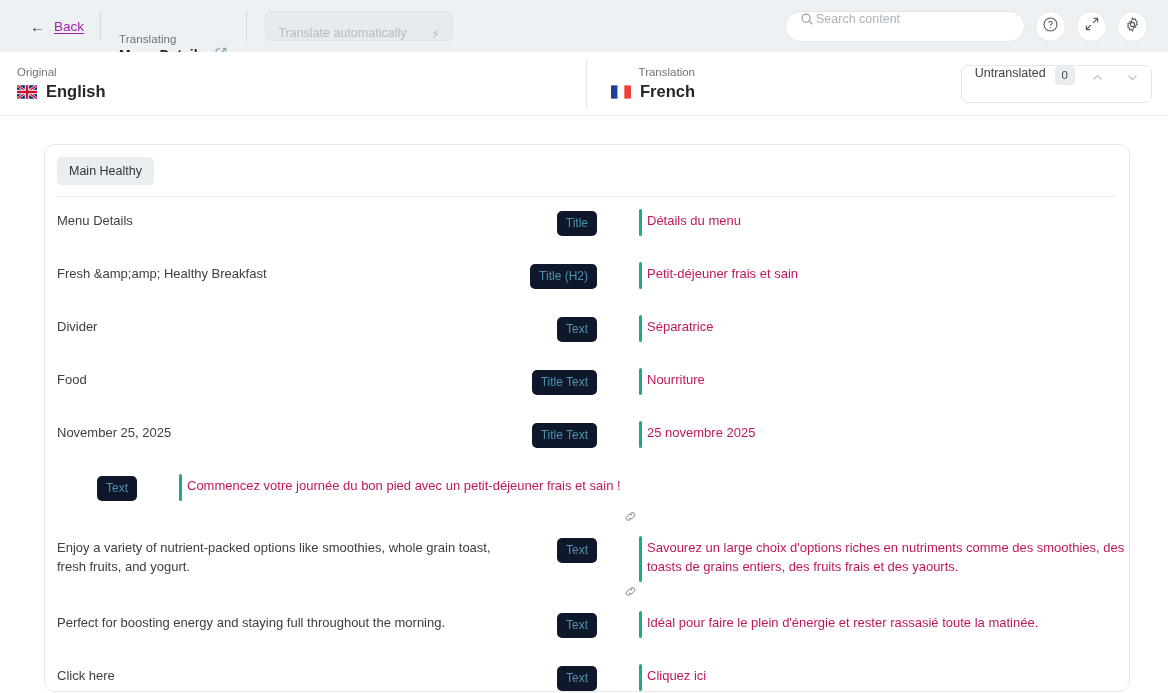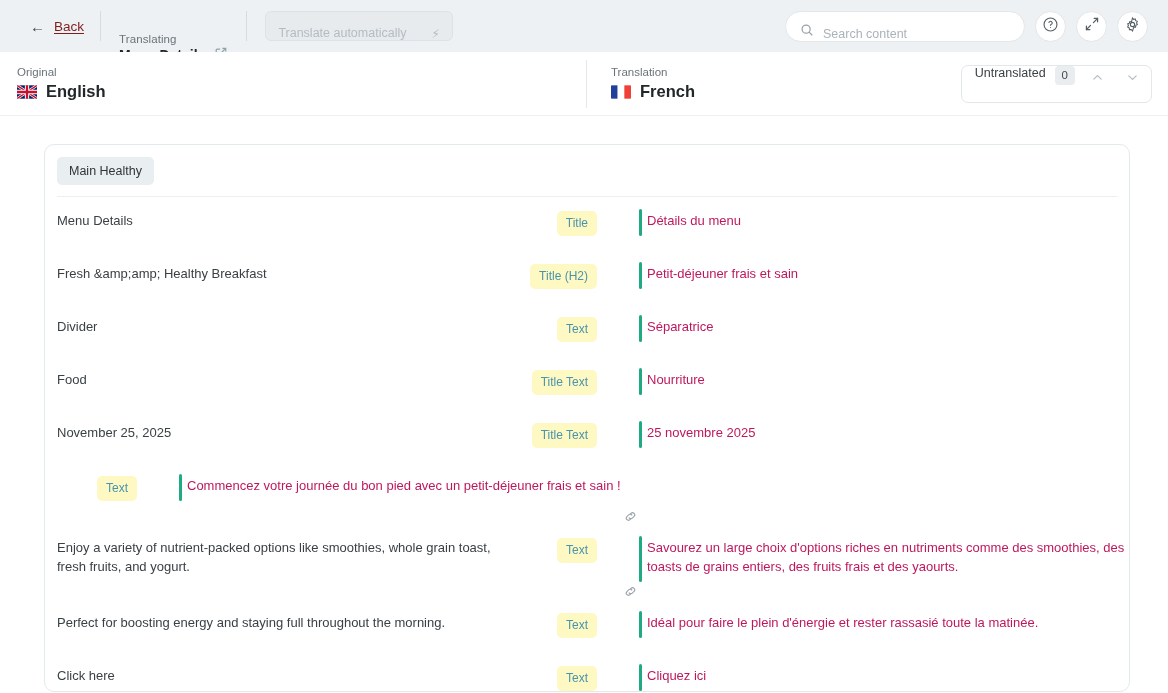--- a/index.html
+++ b/index.html
@@ -20,21 +20,21 @@
     padding: 0 16px;
     position: relative;
   }
   .back-group {
     display: flex; align-items: center; gap: 9px;
     padding: 0 16px 0 14px;
     cursor: pointer;
   }
   .back-arrow { font-size: 15px; color: #3a4145; line-height: 1; }
   .back-label {
-    font-size: 13.5px; color: #7f1d1d; text-decoration: underline;
+    font-size: 13.5px; color: #a21caf; text-decoration: underline;
     text-underline-offset: 2px;
   }
   .vsep { width: 1px; height: 30px; background: #d6dbdf; }
 
   .title-block { padding: 0 18px; display: flex; flex-direction: column; gap: 1px; margin-top: 44px; }
   .title-eyebrow { font-size: 11.5px; color: #6b7479; letter-spacing: .1px; }
   .title-row { display: flex; align-items: center; gap: 9px; }
   .title-main {
     font-size: 14px; font-weight: 700; color: #22272a;
     text-decoration: underline; text-underline-offset: 2.5px;
@@ -58,21 +58,21 @@
   .topbar-right {
     margin-left: auto;
     display: flex; align-items: center; gap: 10px;
     padding-right: 4px;
   }
   .search-box {
     width: 240px; height: 31px;
     background: #ffffff;
     border: 1px solid #e2e7ea;
     border-radius: 16px;
-    display: flex; align-items: flex-end; gap: 9px;
+    display: flex; align-items: flex-start; gap: 2px;
     padding: 0 14px;
   }
   .search-box input {
     border: none; outline: none; background: transparent;
     font-family: inherit; font-size: 12.5px; color: #3a4145;
     width: 100%;
   }
   .search-box input::placeholder { color: #aab3b9; }
   .icon-btn {
     width: 31px; height: 31px; border-radius: 50%;
@@ -86,21 +86,21 @@
     height: 64px;
     background: #ffffff;
     display: flex;
     align-items: center;
     padding: 0 16px 0 16px;
     border-bottom: 1px solid #edf0f2;
     position: relative;
   }
   .lang-col { display: flex; flex-direction: column; gap: 4px; }
   .lang-col.original { width: 570px; padding-left: 1px; }
-  .lang-col.translation { padding-left: 24px; border-left: 1px solid #e3e8eb; height: 48px; justify-content: center; }
+  .lang-col.translation { padding-left: 24px; border-left: 1px solid #e3e8eb; height: 48px; justify-content: center; align-items: flex-end; }
   .lang-eyebrow { font-size: 11.5px; color: #6b7479; }
   .lang-name-row { display: flex; align-items: center; gap: 9px; }
   .flag { font-size: 15px; line-height: 1; }
   .flag-svg { display:block; border-radius: 1px; }
   .lang-name { font-size: 16.5px; font-weight: 700; color: #22272a; }
 
   .untranslated {
     margin-left: auto;
     height: 38px;
     border: 1px solid #e2e7ea;
@@ -155,21 +155,21 @@
     font-size: 13px;
     line-height: 19px;
     color: #3a4145;
   }
   .row-badge-cell {
     width: 92px;
     display: flex; justify-content: flex-end;
     padding-right: 0px;
   }
   .badge {
-    background: #fef9c3;
+    background: #0f172a;
     color: #4a93ad;
     font-size: 12px;
     border-radius: 5px;
     padding: 5px 9px;
     white-space: nowrap;
     line-height: 1.25;
     cursor: pointer;
   }
   .row-target {
     flex: 1;

